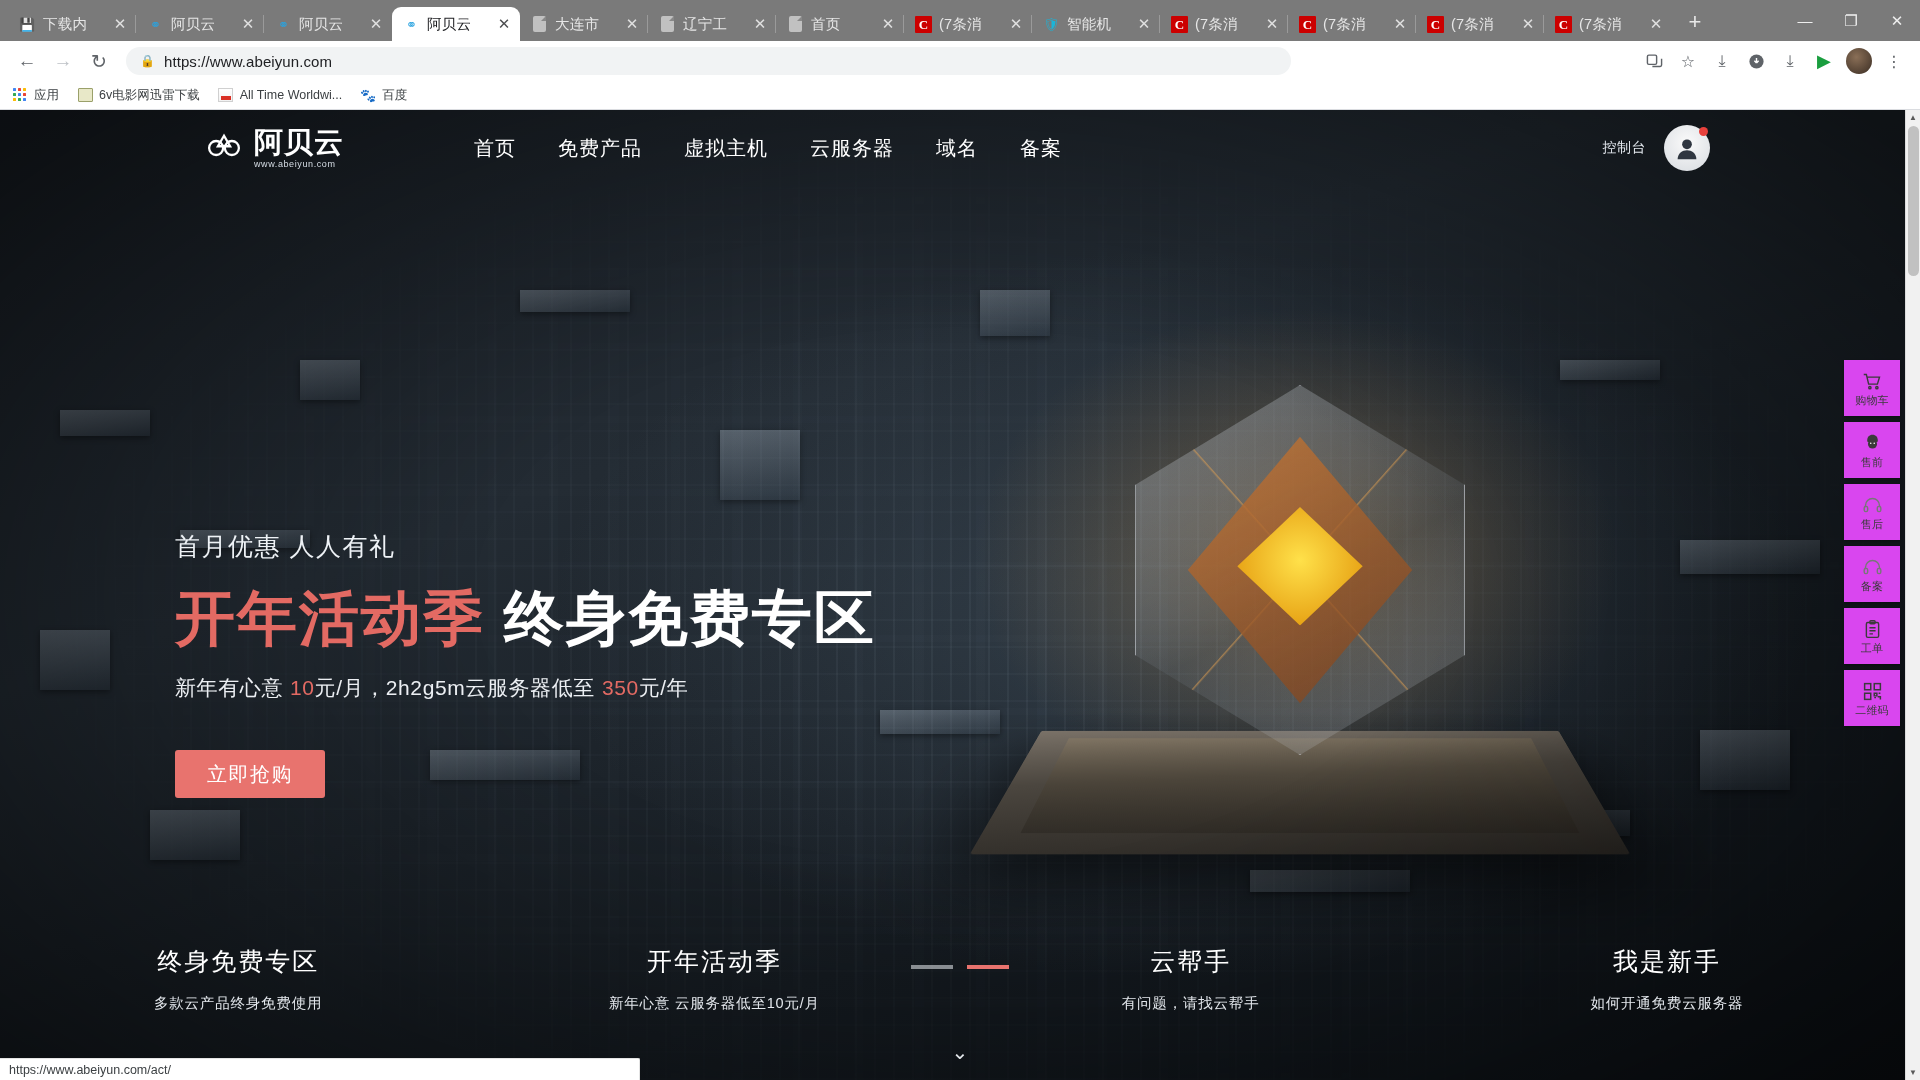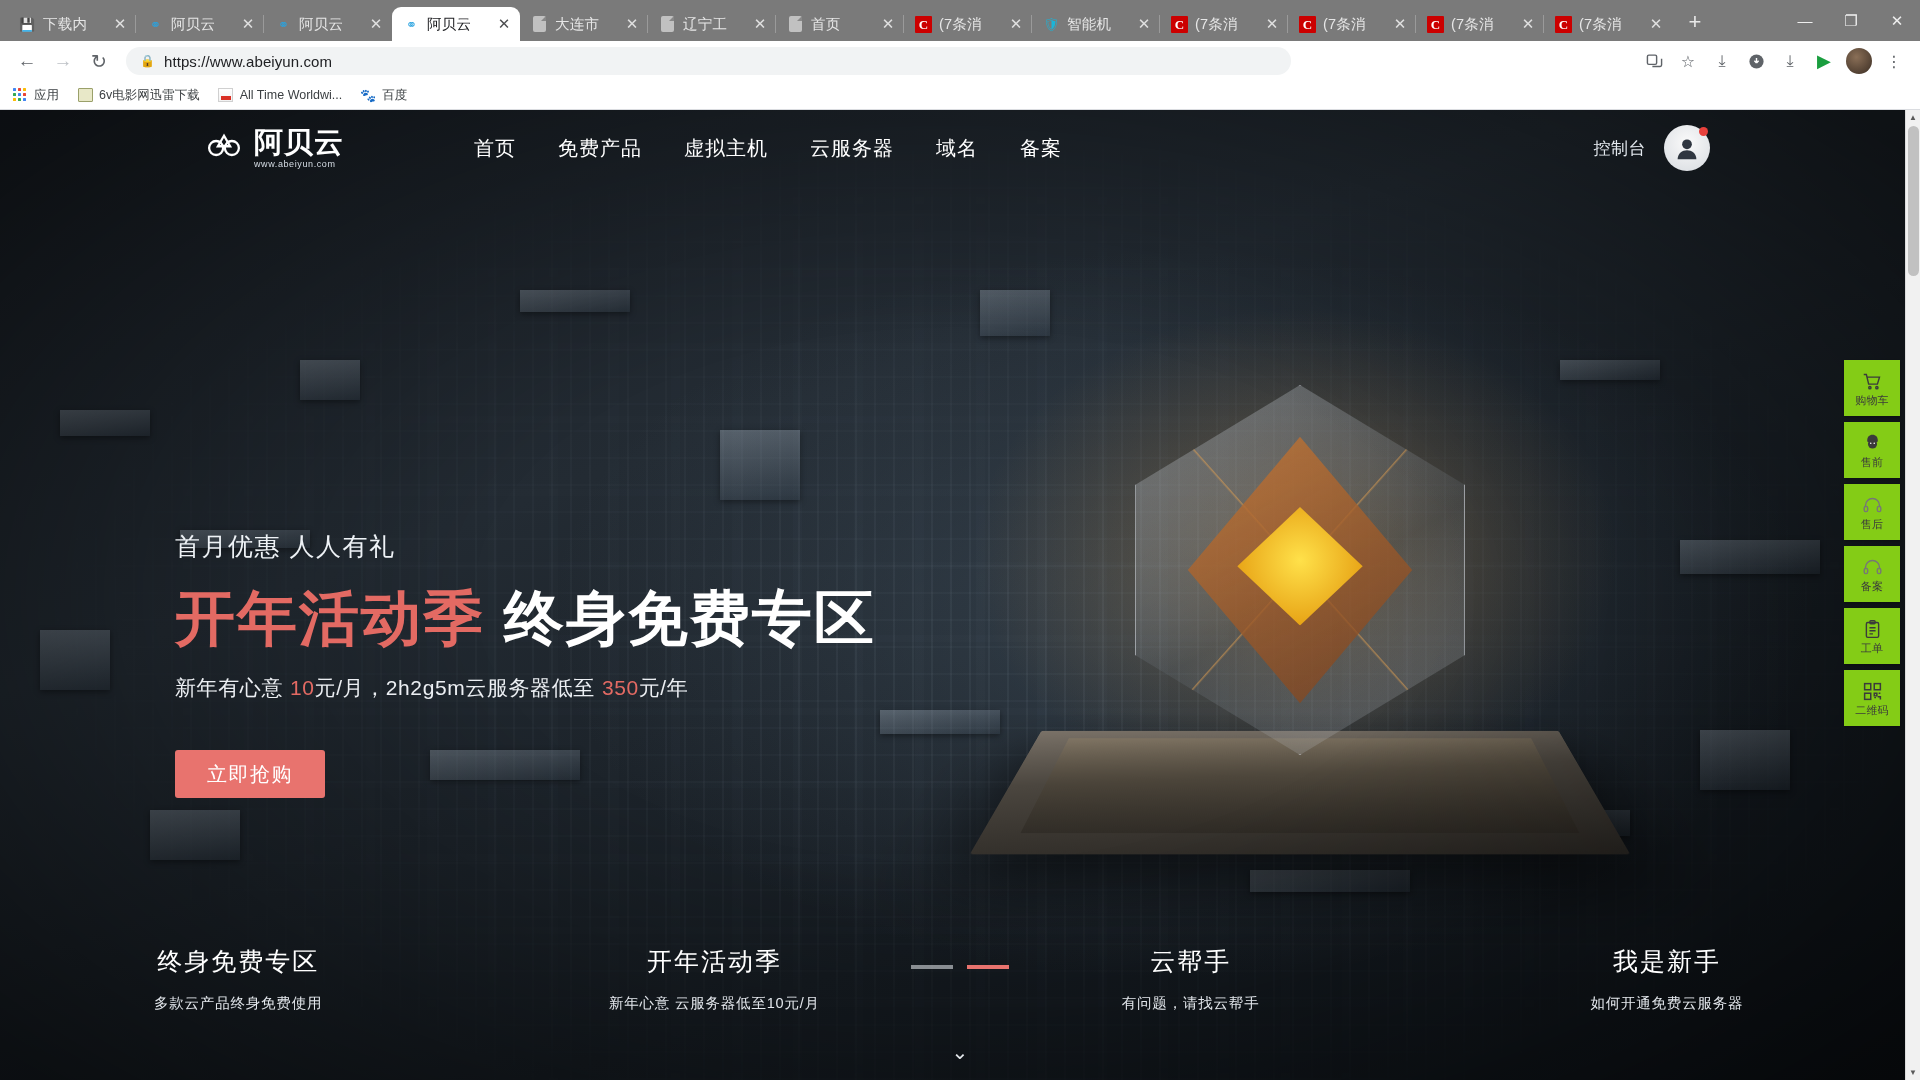--- a/index.html
+++ b/index.html
@@ -206,21 +206,21 @@
   .logo-mark { width: 42px; height: 42px; position: relative; flex: 0 0 42px; }
   .logo-text { display: flex; flex-direction: column; line-height: 1; }
   .logo-cn { color: #fff; font-size: 29px; font-weight: 600; letter-spacing: 1px; }
   .logo-en { color: #d6dde5; font-size: 9px; letter-spacing: .6px; margin-top: 3px; }
   .main-nav { display: flex; align-items: center; gap: 42px; margin-left: 130px; }
   .main-nav a {
     color: #ffffff; font-size: 20px; text-decoration: none; letter-spacing: 1px;
     white-space: nowrap;
   }
   .header-right { margin-left: auto; display: flex; align-items: center; gap: 18px; margin-right: 210px; }
-  .console-link { color: #e3e8ee; font-size: 17px; letter-spacing: .5px; }
+  .console-link { color: #e3e8ee; font-size: 14px; letter-spacing: .5px; }
   .user-avatar {
     width: 46px; height: 46px; border-radius: 50%;
     background: radial-gradient(circle at 50% 38%, #fafafa, #d7dbe0);
     position: relative; display: flex; align-items: center; justify-content: center;
     font-size: 25px; color: #2f3640;
   }
   .user-avatar .dot {
     position: absolute; right: 2px; top: 2px; width: 9px; height: 9px;
     border-radius: 50%; background: #e8413c;
   }
@@ -265,21 +265,21 @@
     position: absolute; left: 50%; transform: translateX(-50%);
     bottom: 16px; color: #e6eaee; font-size: 20px; z-index: 5;
   }
 
   
   .floatbar {
     position: absolute; right: 20px; top: 250px; width: 56px; z-index: 8;
     display: flex; flex-direction: column; gap: 6px;
   }
   .fb-item {
-    width: 56px; height: 56px; background: #84cc16;
+    width: 56px; height: 56px; background: #d946ef;
     display: flex; flex-direction: column; align-items: center; justify-content: center;
     gap: 2px; color: #3b3b3b; box-shadow: 0 1px 3px rgba(0,0,0,.3);
   }
   .fb-item .fb-ico { height: 22px; display: flex; align-items: center; justify-content: center; }
   .fb-item .fb-lb { font-size: 11px; letter-spacing: .2px; line-height: 1; }
 
   
   .pagescroll {
     position: absolute; right: 0; top: 0; bottom: 0; width: 15px;
     background: #f1f1f1; border-left: 1px solid #dcdcdc; z-index: 9;
@@ -629,14 +629,15 @@
         <span class="fb-lb">二维码</span>
       </div>
     </div>
 
     <div class="pagescroll">
       <div class="arrow">▲</div>
       <div class="thumb"></div>
       <div class="arrow bot">▼</div>
     </div>
 
+    <div class="statusbar">https://www.abeiyun.com/act/</div>
   </div>
 </div>
 
 </body></html>

